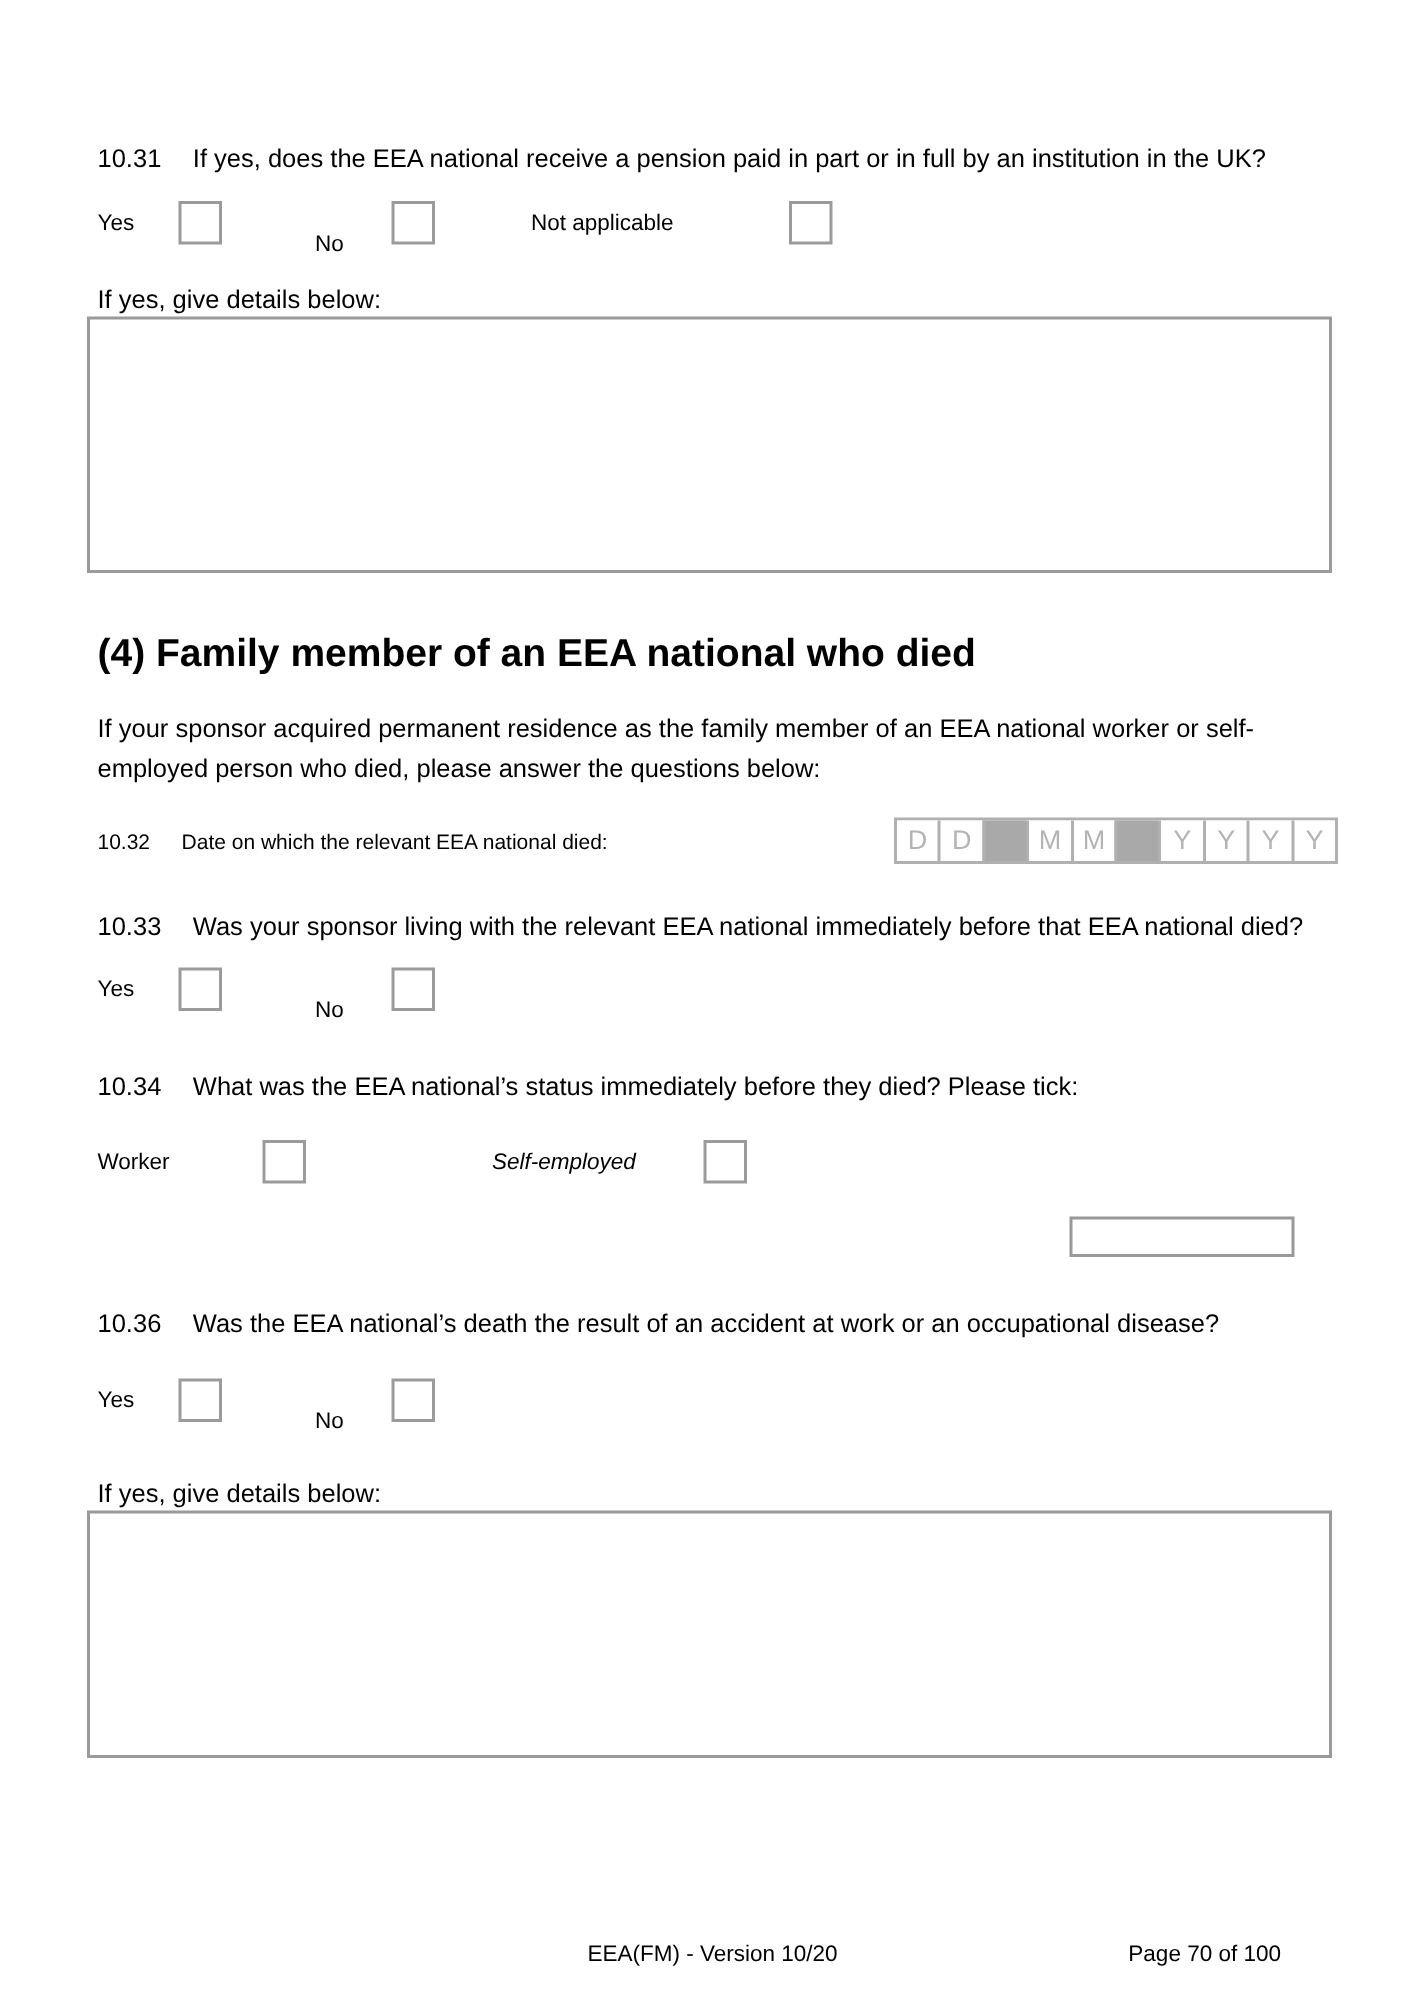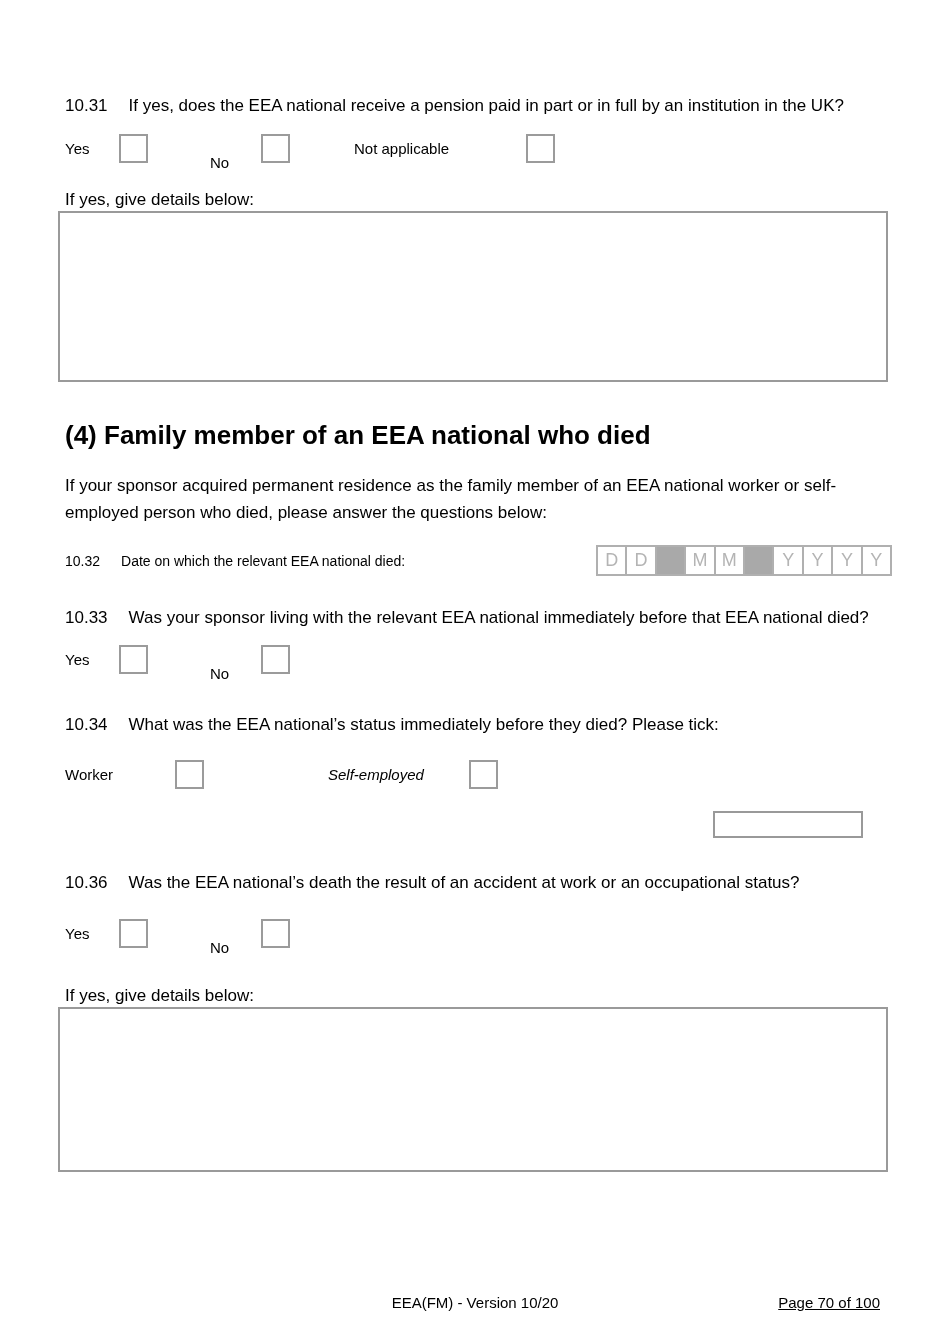--- a/index.html
+++ b/index.html
@@ -103,21 +103,21 @@
   .mt29 { margin-top: 29px; }
   .mt31 { margin-top: 31px; }
 
   .footer {
     position: absolute;
     top: 1294px; left: 0;
     width: 950px;
     font-size: 15px;
   }
   .footer-version { position: absolute; top: 0; left: 0; width: 100%; text-align: center; }
-  .footer-page { position: absolute; top: 0; right: 70px; text-decoration: underline; }
+  .footer-page { position: absolute; top: 0; right: 96px; }
 </style>
 </head>
 <body>
 
 <div class="page">
 
   <p class="q"><span class="qnum">10.31</span><span>If yes, does the EEA national receive a pension paid in part or in full by an institution in the UK?</span></p>
 
   <div class="cb-row mt6">
     <span class="lbl w-yes">Yes</span>
@@ -165,21 +165,21 @@
     <span class="lbl w-worker">Worker</span>
     <span class="cb"></span>
     <span class="lbl w-self g124">Self-employed</span>
     <span class="cb"></span>
   </div>
 
   <div class="q35-row">
     <input class="q35-input" type="text" value="" style="">
   </div>
 
-  <p class="q mt31"><span class="qnum">10.36</span><span>Was the EEA national’s death the result of an accident at work or an occupational status?</span></p>
+  <p class="q mt31"><span class="qnum">10.36</span><span>Was the EEA national’s death the result of an accident at work or an occupational disease?</span></p>
 
   <div class="cb-row mt14">
     <span class="lbl w-yes">Yes</span>
     <span class="cb"></span>
     <span class="lbl w-no g62">No</span>
     <span class="cb"></span>
   </div>
 
   <div class="details-label second">If yes, give details below:</div>
   <div class="details-box second"></div>

